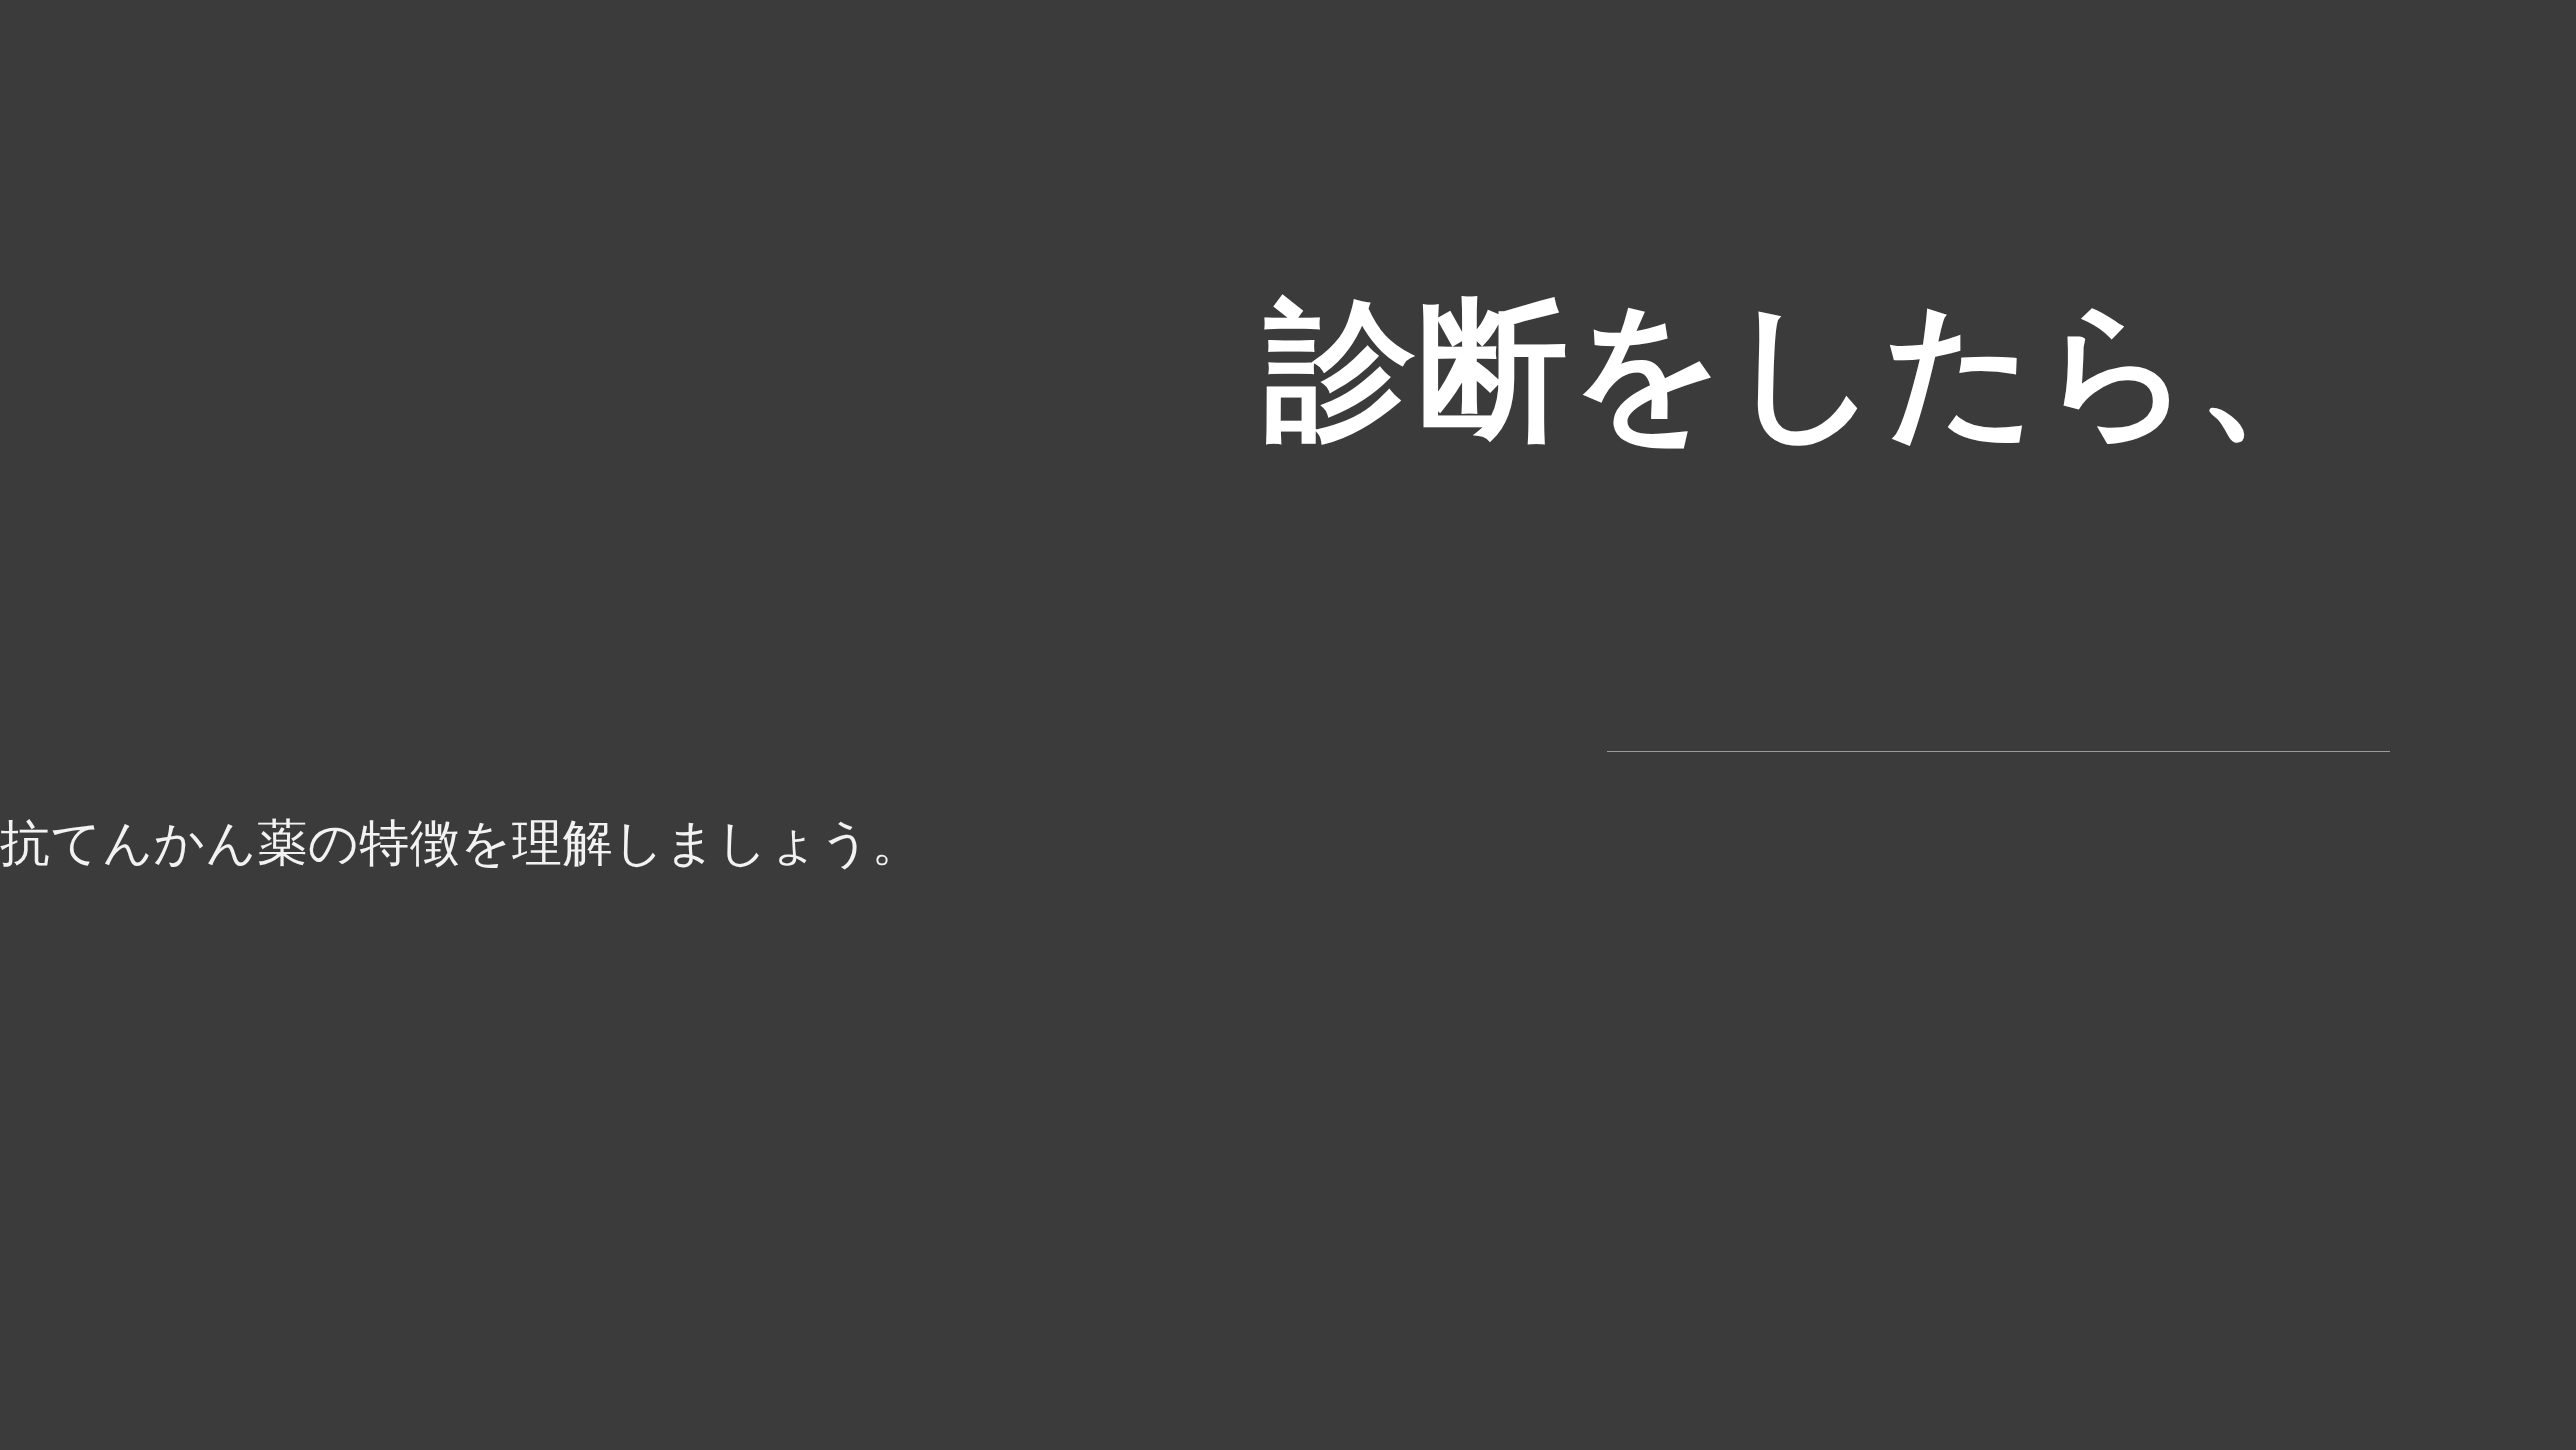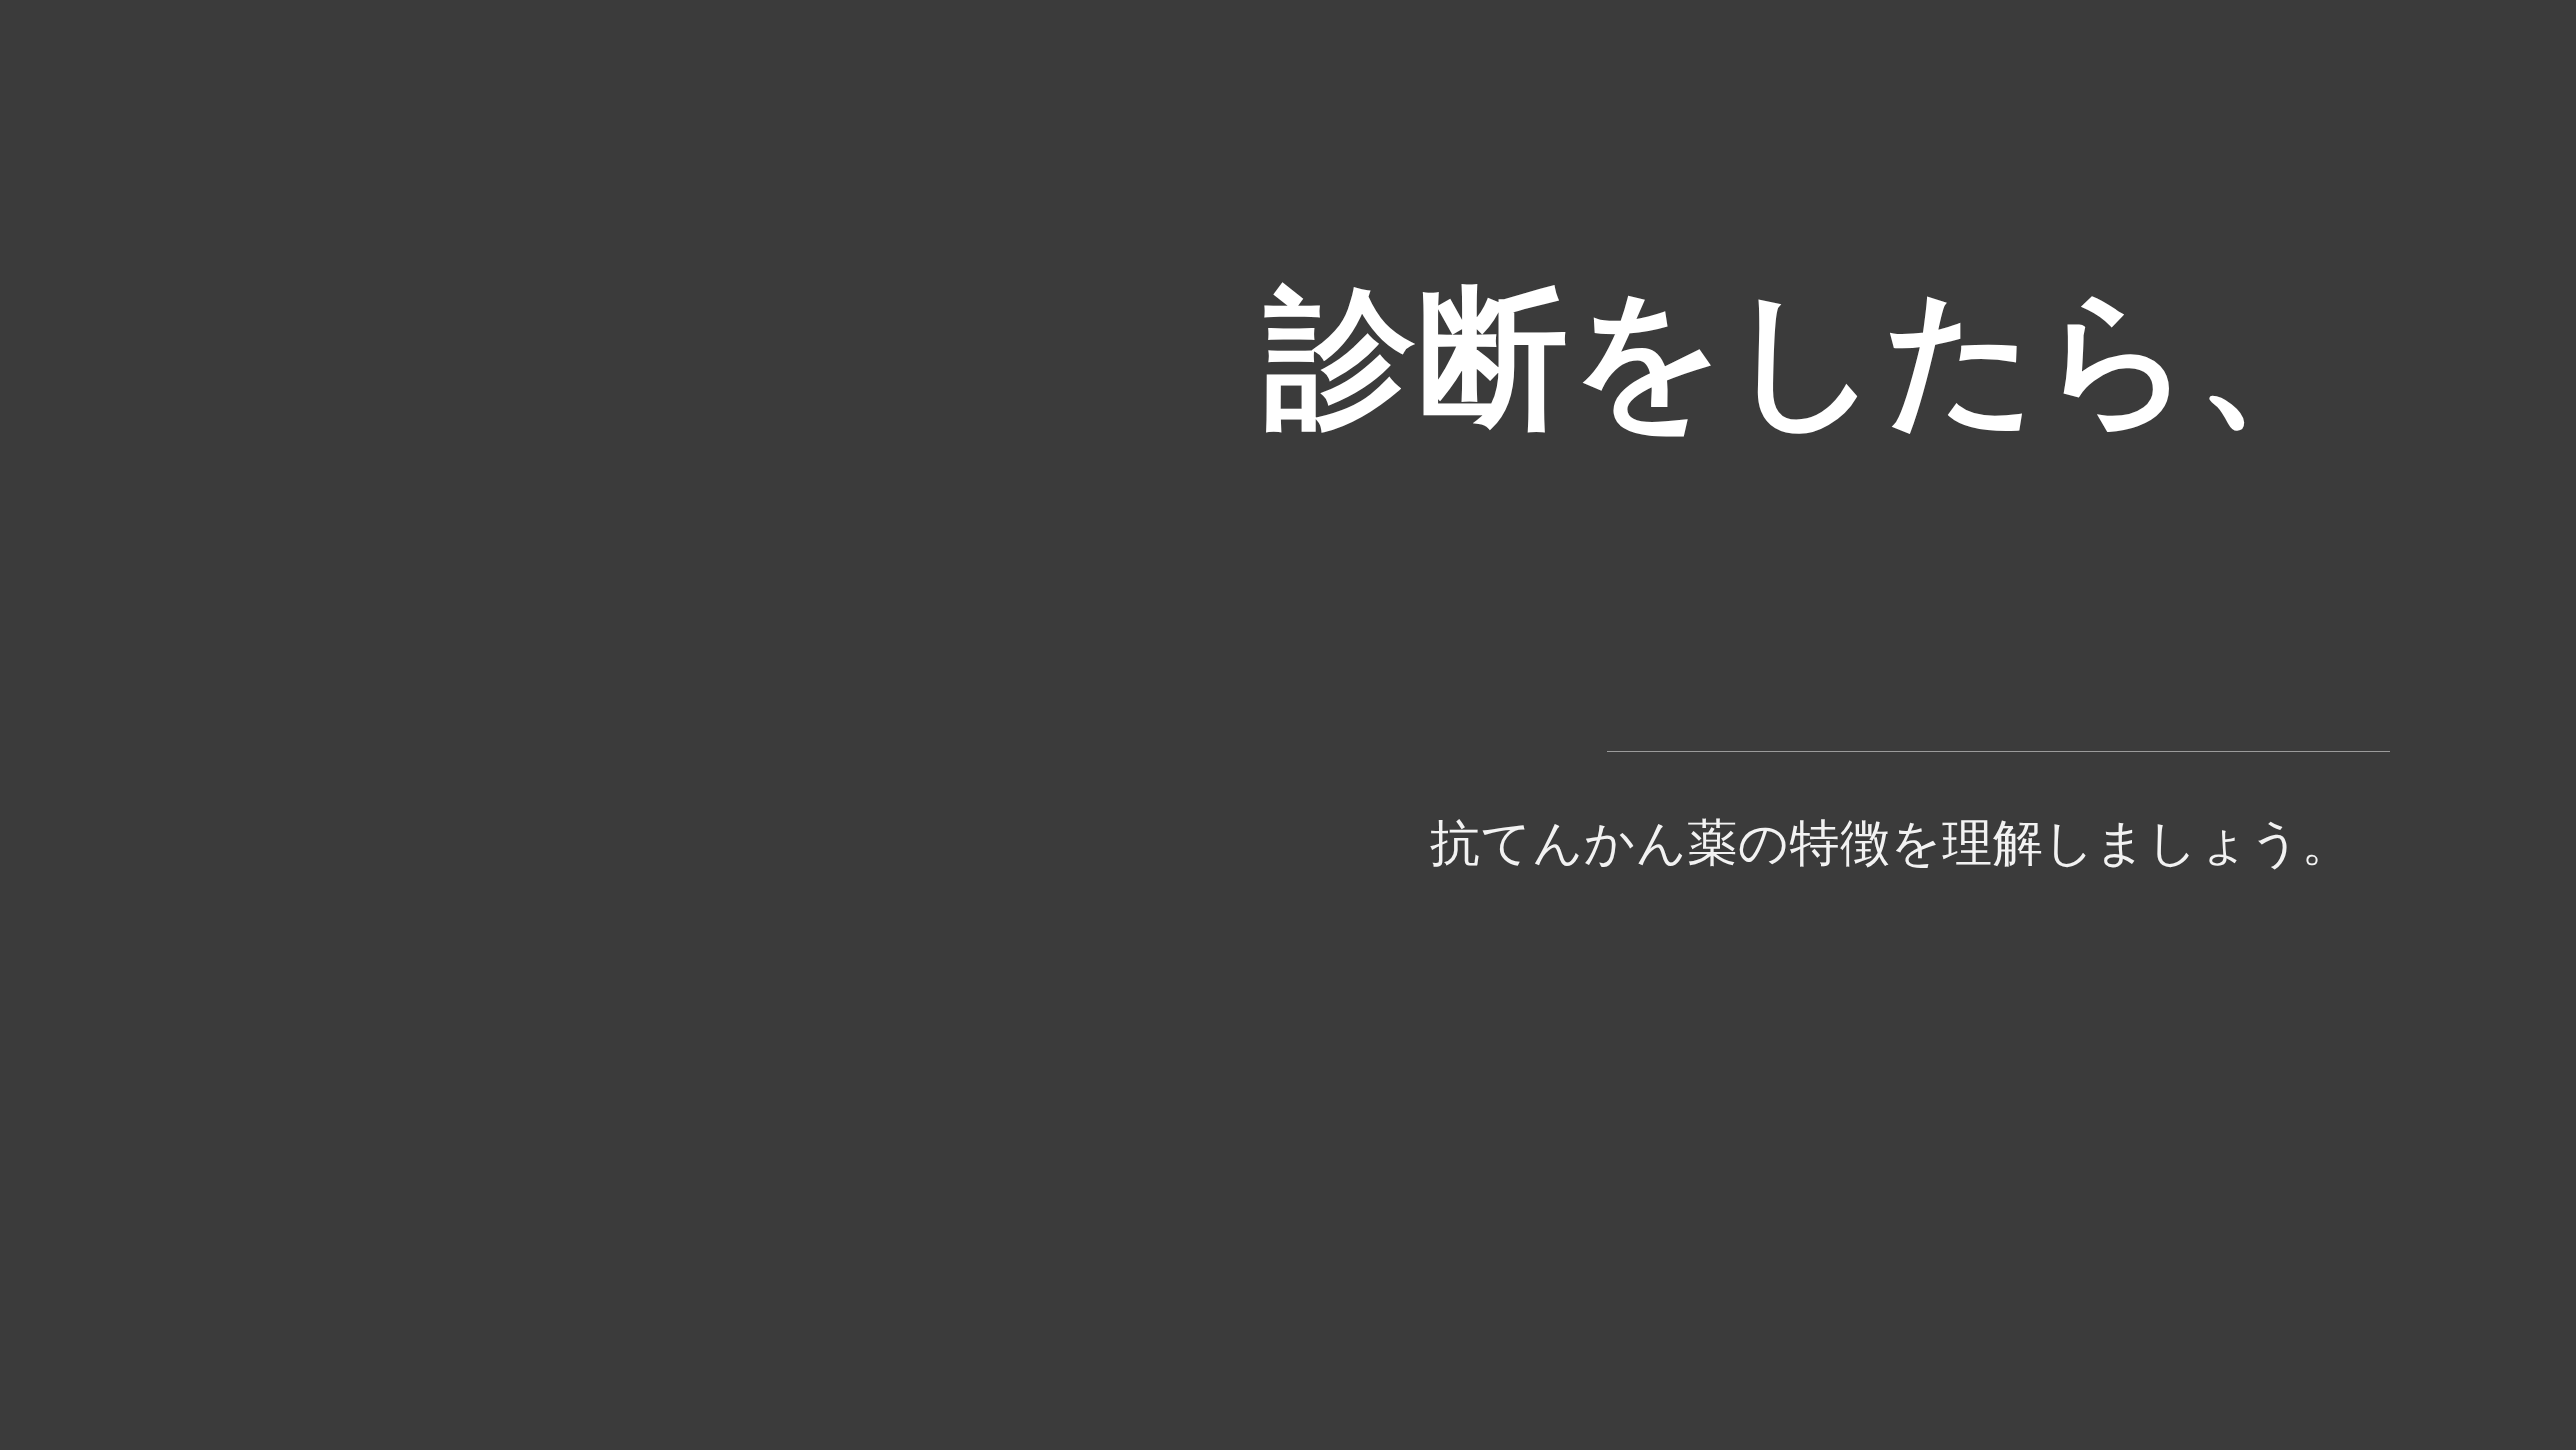--- a/index.html
+++ b/index.html
@@ -31,20 +31,21 @@
   }
 
   .title-line {
     font-size: 150px;
     line-height: 179px;
     font-weight: bold;
     color: #ffffff;
     letter-spacing: 0.02em;
     white-space: nowrap;
     font-family: "Liberation Sans", "DejaVu Sans", sans-serif;
+    margin-top: 12px;
   }
 
   .hl {
     color: #c2f5f0;
   }
 
   
   .divider-wrap {
     position: absolute;
     left: 1607px;
@@ -58,21 +59,21 @@
     height: 0;
     border-top: 1.8px solid #9b9b9b;
   }
 
   
   .subtitle-block {
     position: absolute;
     left: 0;
     top: 808px;
     width: 2352px;
-    text-align: right;
+    text-align: left;
   }
 
   .subtitle {
     font-size: 50px;
     line-height: 70px;
     font-weight: normal;
     color: #f2f2f2;
     letter-spacing: 0.01em;
     white-space: nowrap;
     font-family: "Liberation Sans", "DejaVu Sans", sans-serif;

